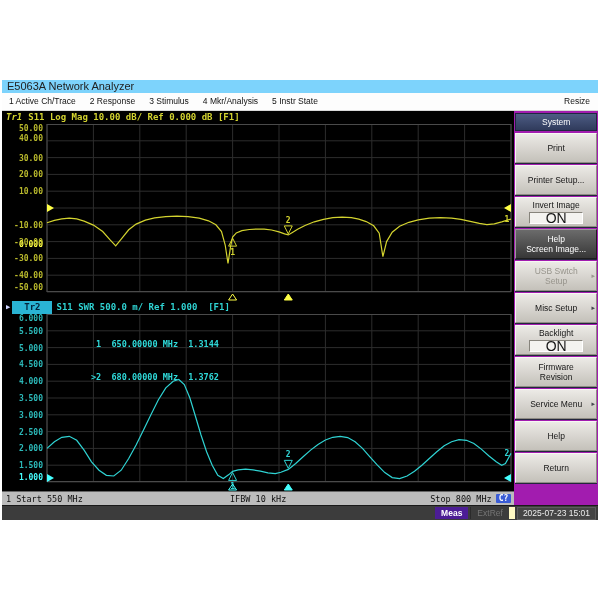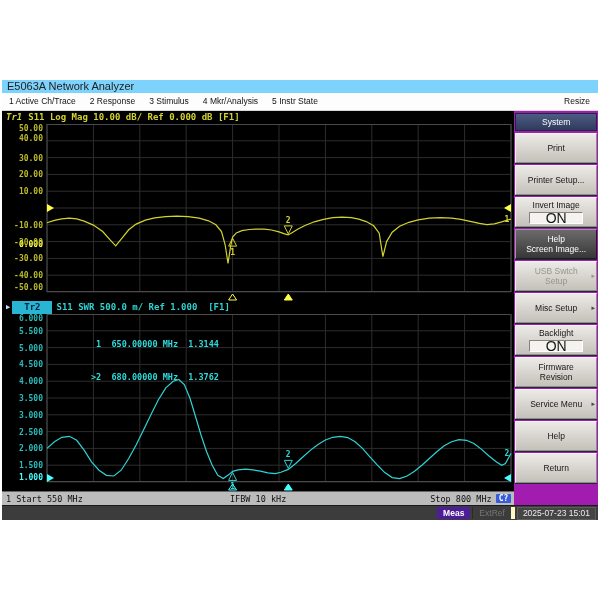--- a/index.html
+++ b/index.html
@@ -33,21 +33,21 @@
   .sidebar{width:84px;background:#a21caf;display:flex;flex-direction:column;padding-top:2px;}
   .sk-head{height:16px;line-height:16px;text-align:center;color:#fff;font-size:8.5px;background:linear-gradient(#4d5c84,#303b5c);border:1px solid #1f2740;margin:0 1px 2px 1px;}
   .softkey{position:relative;margin:0 1px 2px 1px;min-height:24px;display:flex;flex-direction:column;justify-content:center;align-items:center;text-align:center;font-size:8.5px;color:#161616;background:linear-gradient(#eceae6,#c4c1ba);border:1px solid;border-color:#f7f7f5 #8f8c84 #8f8c84 #f7f7f5;box-shadow:0 1px 0 #23263c;cursor:default;line-height:10px;padding:2px 0;}
   .softkey.selected{background:linear-gradient(#6b6b6b,#373737);color:#fff;border-color:#9a9a9a #1e1e1e #1e1e1e #9a9a9a;}
   .softkey.disabled{color:#97948c;}
   .sk-value{margin-top:2px;background:#f4f3f0;border:1px solid;border-color:#87847c #ffffff #ffffff #87847c;width:52px;line-height:10px;font-size:14px;}
   .sk-arrow{position:absolute;right:1px;top:50%;transform:translateY(-50%);font-size:7px;color:#44464e;}
   .softkey.disabled .sk-arrow{color:#9a978f;}
   .statusbar{height:14px;background:#3c3c3c;display:flex;align-items:center;justify-content:flex-end;font-size:8.5px;border-top:1px solid #1a1a1a;}
   .statusbar .meas{background:#4c1d95;color:#fff;font-weight:bold;padding:0 6px;line-height:12px;margin-right:2px;}
-  .statusbar .extref{color:#757575;padding:0 6px;border-left:1px solid #2b2b2b;border-right:4px solid #fef9c3;line-height:12px;}
+  .statusbar .extref{color:#757575;padding:0 6px;border-left:1px solid #2b2b2b;border-right:6px solid #fef9c3;line-height:12px;}
   .statusbar .datetime{color:#ececec;background:#454545;border:1px solid #5c5c5c;padding:0 5px;line-height:11px;margin:0 2px;}
   svg{display:block;}
 </style>
 </head>
 <body>
 
 <div class="app">
   <div class="titlebar">E5063A Network Analyzer</div>
 
   <div class="menubar">

